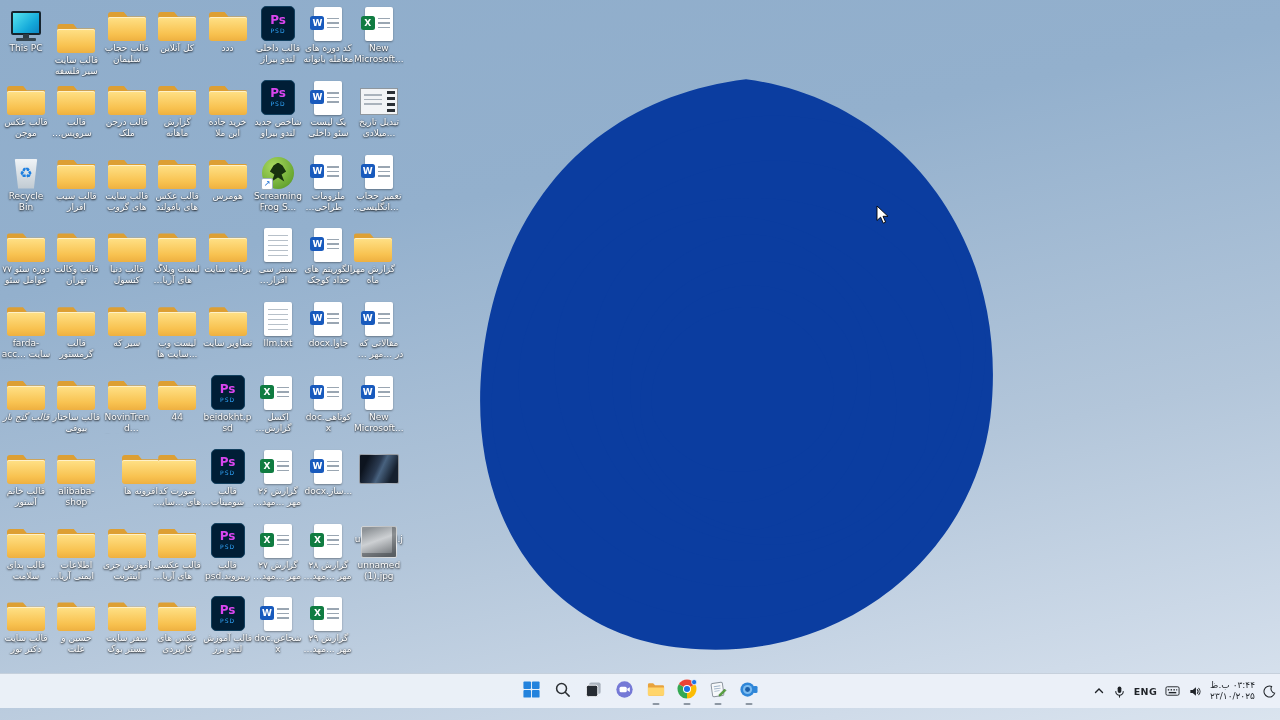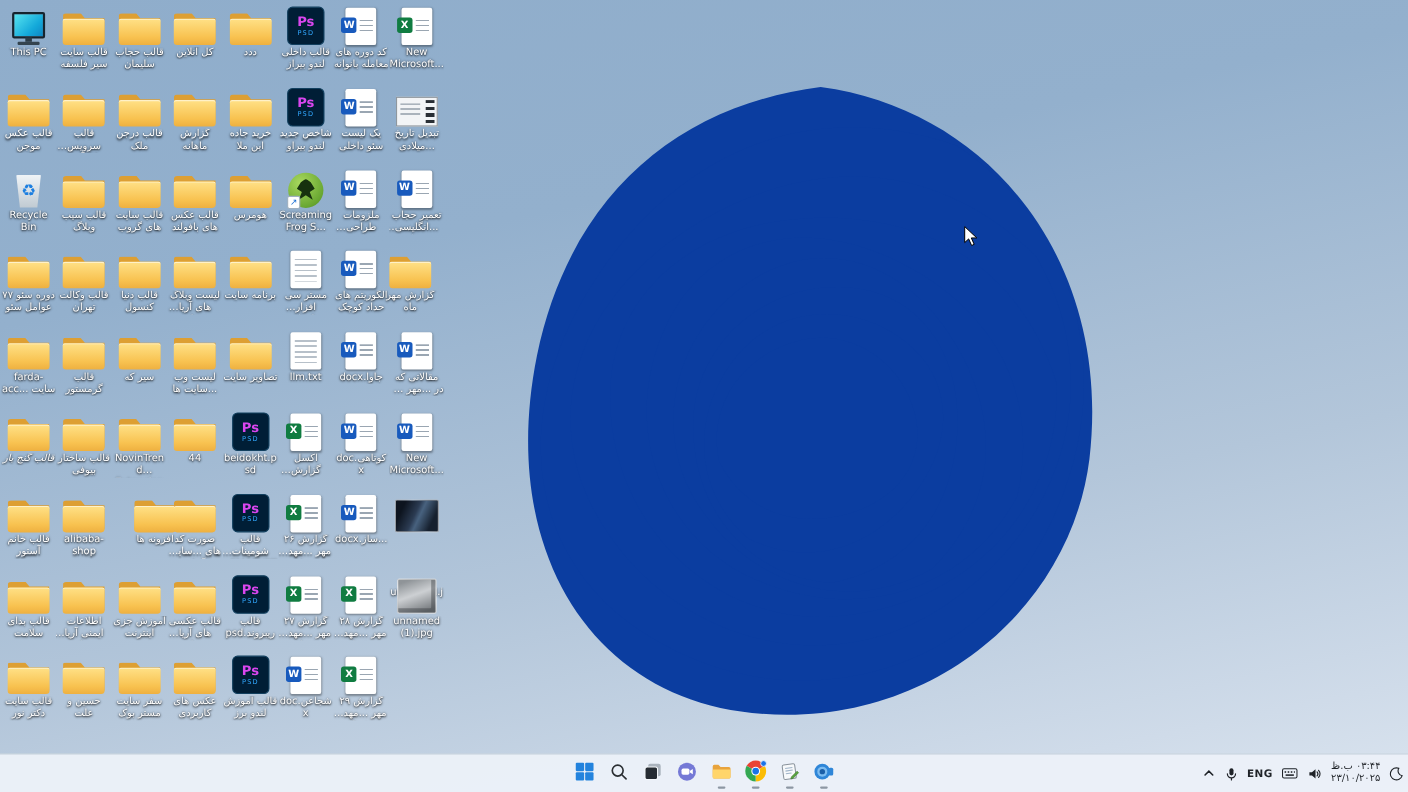--- a/index.html
+++ b/index.html
@@ -70,21 +70,21 @@
     border-radius:2px;color:#1a6fd4;font-size:8px;line-height:9px;text-align:center;}
   
   .imgd{width:38px;height:28px;border-radius:2px;border:1px solid rgba(255,255,255,.55);
     background:linear-gradient(115deg,#0d141f 18%,#2b3b52 45%,#48627f 55%,#16202e 82%);}
   .imgg{width:34px;height:30px;border-radius:2px;border:1px solid rgba(255,255,255,.55);
     background:linear-gradient(160deg,#8f9498 10%,#cdd0d3 45%,#74787c 90%);
     box-shadow:inset -4px -4px 0 rgba(60,64,68,.45);}
   
   .cursor{position:absolute;z-index:6;pointer-events:none;}
   
-  .taskbar{position:absolute;left:0;right:0;bottom:0;height:34px;z-index:10;
+  .taskbar{position:absolute;left:0;right:0;bottom:12px;height:34px;z-index:10;
     background:rgba(235,241,248,.97);border-top:1px solid rgba(130,148,168,.35);padding-left:39px;}
   .tb-center{position:absolute;left:50%;top:0;height:100%;transform:translateX(-50%);
     display:flex;align-items:center;gap:2px;}
   .tb-btn{position:relative;width:29px;height:30px;border-radius:4px;display:flex;align-items:center;justify-content:center;}
   .runbar{position:absolute;bottom:1px;left:50%;transform:translateX(-50%);width:7px;height:2.5px;border-radius:2px;background:#8d97a3;}
   .tray{position:absolute;right:4px;top:0;height:100%;display:flex;align-items:center;gap:8px;color:#1f2328;}
   .tray .lang{font-size:9.5px;letter-spacing:.4px;font-weight:bold;}
   .clock{display:flex;flex-direction:column;align-items:flex-end;font-size:9px;line-height:11px;direction:rtl;}
   .tray .t-ic{display:flex;align-items:center;justify-content:center;}
 </style>
@@ -111,21 +111,21 @@
       <div class="dicon" style="left: 0px; top: 0px;">
         <div class="art">
           <div class="pcm">
             <i class="scr"></i>
             <i class="neck"></i>
             <i class="base"></i>
           </div>
         </div>
         <div class="lbl" dir="auto">This PC</div>
       </div>
-      <div class="dicon" style="left: 50.4px; top: 0px; justify-content: flex-end;">
+      <div class="dicon" style="left: 50.4px; top: 12px; justify-content: flex-end;">
         <div class="art">
           <div class="f">
             <i class="fb"></i>
             <i class="ff"></i>
           </div>
         </div>
         <div class="lbl" dir="auto">قالب سایت سیر فلسفه</div>
       </div>
       <div class="dicon" style="left: 100.8px; top: 0px;">
         <div class="art">
@@ -261,21 +261,21 @@
         </div>
         <div class="lbl" dir="auto">Recycle Bin</div>
       </div>
       <div class="dicon" style="left: 50.4px; top: 147.6px;">
         <div class="art">
           <div class="f">
             <i class="fb"></i>
             <i class="ff"></i>
           </div>
         </div>
-        <div class="lbl" dir="auto">قالب سیب وبلاگ</div>
+        <div class="lbl" dir="auto">قالب سیب افزار</div>
       </div>
       <div class="dicon" style="left: 100.8px; top: 147.6px;">
         <div class="art">
           <div class="f">
             <i class="fb"></i>
             <i class="ff"></i>
           </div>
         </div>
         <div class="lbl" dir="auto">قالب سایت های گروب</div>
       </div>

